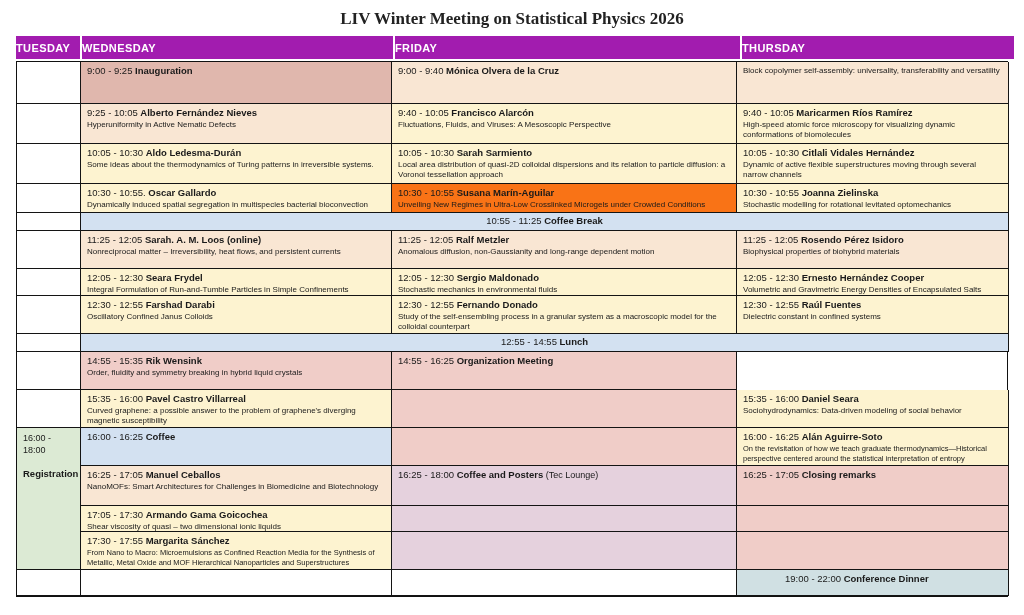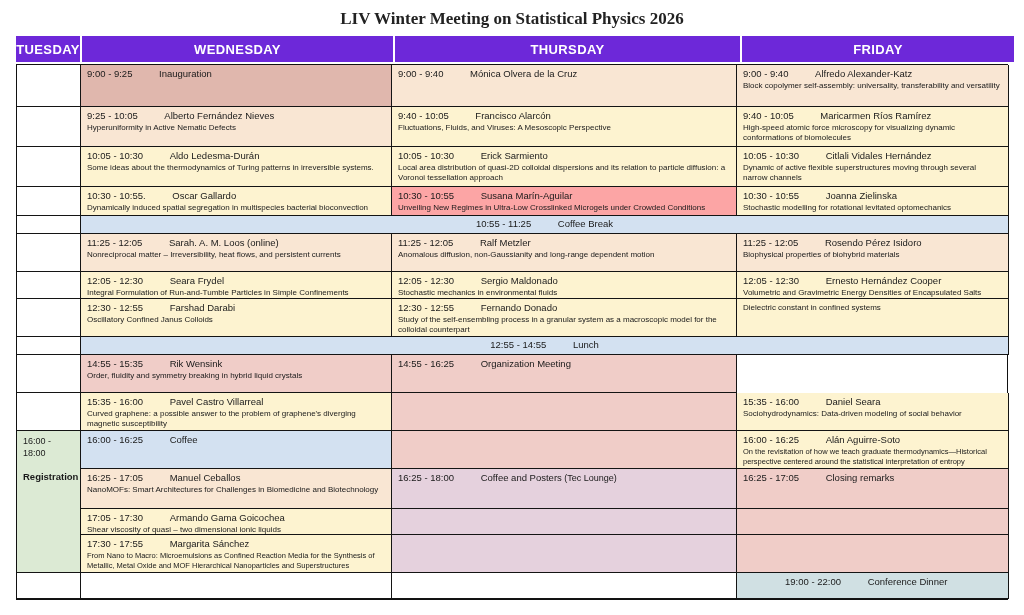--- a/index.html
+++ b/index.html
@@ -1,55 +1,54 @@
 <!DOCTYPE html>
 <html><head>
 <meta charset="utf-8">
 <style>
   html,body{margin:0;padding:0;background:#ffffff;}
   body{width:1024px;height:615px;font-family:"Liberation Sans","DejaVu Sans",sans-serif;color:#1a1a1a;overflow:hidden;}
   .page-title{text-align:center;font-family:"Liberation Serif","DejaVu Serif",serif;font-weight:bold;font-size:17px;margin:9px 0 7px 0;color:#222;}
   .table-wrap{margin:0 16px;width:992px;}
   .head-grid{display:grid;grid-template-columns:64px 311px 345px 272px;gap:2px;background:#ffffff;}
-  .head-cell{background:#6d28d9;color:#fff;font-size:13px;font-weight:bold;text-align:center;padding:6px 0 5px 0;letter-spacing:.4px;}
+  .head-cell{background:#a21caf;color:#fff;font-size:11px;font-weight:bold;padding:6px 0 5px 0;letter-spacing:.4px;}
   .body-grid{display:grid;margin-top:2px;grid-template-columns:64px 311px 345px 272px;
     grid-template-rows:42px 40px 40px 29px 18px 38px 27px 38px 18px 38px 38px 38px 40px 26px 38px 26px;
     border-left:1.5px solid #111;border-top:1.5px solid #111;border-right:.5px solid #111;border-bottom:.5px solid #111;}
   .cell{border-right:1px solid #141414;border-bottom:1px solid #141414;padding:3px 6px 2px 6px;overflow:hidden;box-sizing:border-box;}
   .cell .line1{font-size:9.5px;line-height:1.3;}
-  .cell .line1 strong{font-weight:normal;margin-left:24px;}
+  .cell .line1 strong{font-weight:bold;}
   .cell .suffix{font-weight:normal;font-size:9px;}
   .cell .desc{font-size:8px;line-height:1.25;margin-top:1px;}
   .cell.small .desc{font-size:7.5px;}
   .cell.center{display:flex;align-items:center;justify-content:center;padding:1px 4px;text-align:right;}
   .cell.registration{font-size:9px;line-height:1.35;padding-top:4px;}
   .cell.registration .reg-label{font-weight:bold;margin-top:12px;font-size:9.5px;}
 </style>
 </head>
 <body>
 
 <h1 class="page-title">LIV Winter Meeting on Statistical Physics 2026</h1>
 
 <div class="table-wrap">
   <div class="head-grid">
     <div class="head-cell">TUESDAY</div>
     <div class="head-cell">WEDNESDAY</div>
+    <div class="head-cell">FRIDAY</div>
     <div class="head-cell">THURSDAY</div>
-    <div class="head-cell">FRIDAY</div>
   </div>
   <div class="body-grid">
       <div class="cell" style="background: rgb(255, 255, 255); grid-area: 1 / 1 / span 1 / span 1;"></div>
       <div class="cell" style="background: rgb(224, 183, 173); grid-area: 1 / 2 / span 1 / span 1;">
         <div class="line1"><span>9:00 - 9:25 </span><strong>Inauguration</strong></div>
       </div>
       <div class="cell" style="background: rgb(249, 230, 211); grid-area: 1 / 3 / span 1 / span 1;">
         <div class="line1"><span>9:00 - 9:40 </span><strong>Mónica Olvera de la Cruz</strong></div>
       </div>
       <div class="cell" style="background: rgb(249, 230, 211); grid-area: 1 / 4 / span 1 / span 1;">
-        <div class="line1"><span>9:00 - 9:40 </span><strong>Alfredo Alexander-Katz</strong></div>
         <div class="desc">Block copolymer self-assembly: universality, transferability and versatility</div>
       </div>
       <div class="cell" style="background: rgb(255, 255, 255); grid-area: 2 / 1 / span 1 / span 1;"></div>
       <div class="cell" style="background: rgb(249, 230, 211); grid-area: 2 / 2 / span 1 / span 1;">
         <div class="line1"><span>9:25 - 10:05 </span><strong>Alberto Fernández Nieves</strong></div>
         <div class="desc">Hyperuniformity in Active Nematic Defects</div>
       </div>
       <div class="cell" style="background: rgb(253, 243, 208); grid-area: 2 / 3 / span 1 / span 1;">
         <div class="line1"><span>9:40 - 10:05 </span><strong>Francisco Alarcón</strong></div>
         <div class="desc">Fluctuations, Fluids, and Viruses: A Mesoscopic Perspective</div>
@@ -57,33 +56,33 @@
       <div class="cell" style="background: rgb(253, 243, 208); grid-area: 2 / 4 / span 1 / span 1;">
         <div class="line1"><span>9:40 - 10:05 </span><strong>Maricarmen Ríos Ramírez</strong></div>
         <div class="desc">High-speed atomic force microscopy for visualizing dynamic conformations of biomolecules</div>
       </div>
       <div class="cell" style="background: rgb(255, 255, 255); grid-area: 3 / 1 / span 1 / span 1;"></div>
       <div class="cell" style="background: rgb(253, 243, 208); grid-area: 3 / 2 / span 1 / span 1;">
         <div class="line1"><span>10:05 - 10:30 </span><strong>Aldo Ledesma-Durán</strong></div>
         <div class="desc">Some ideas about the thermodynamics of Turing patterns in irreversible systems.</div>
       </div>
       <div class="cell" style="background: rgb(253, 243, 208); grid-area: 3 / 3 / span 1 / span 1;">
-        <div class="line1"><span>10:05 - 10:30 </span><strong>Erick Sarmiento</strong></div>
+        <div class="line1"><span>10:05 - 10:30 </span><strong>Sarah Sarmiento</strong></div>
         <div class="desc">Local area distribution of quasi-2D colloidal dispersions and its relation to particle diffusion: a Voronoi tessellation approach</div>
       </div>
       <div class="cell" style="background: rgb(253, 243, 208); grid-area: 3 / 4 / span 1 / span 1;">
         <div class="line1"><span>10:05 - 10:30 </span><strong>Citlali Vidales Hernández</strong></div>
         <div class="desc">Dynamic of active flexible superstructures moving through several narrow channels</div>
       </div>
       <div class="cell" style="background: rgb(255, 255, 255); grid-area: 4 / 1 / span 1 / span 1;"></div>
       <div class="cell" style="background: rgb(253, 243, 208); grid-area: 4 / 2 / span 1 / span 1;">
         <div class="line1"><span>10:30 - 10:55. </span><strong>Oscar Gallardo</strong></div>
         <div class="desc">Dynamically induced spatial segregation in multispecies bacterial bioconvection</div>
       </div>
-      <div class="cell" style="background: #fca5a5; grid-area: 4 / 3 / span 1 / span 1;">
+      <div class="cell" style="background: #f97316; grid-area: 4 / 3 / span 1 / span 1;">
         <div class="line1"><span>10:30 - 10:55 </span><strong>Susana Marín-Aguilar</strong></div>
         <div class="desc">Unveiling New Regimes in Ultra-Low Crosslinked Microgels under Crowded Conditions</div>
       </div>
       <div class="cell" style="background: rgb(253, 243, 208); grid-area: 4 / 4 / span 1 / span 1;">
         <div class="line1"><span>10:30 - 10:55 </span><strong>Joanna Zielinska</strong></div>
         <div class="desc">Stochastic modelling for rotational levitated optomechanics</div>
       </div>
       <div class="cell" style="background: rgb(255, 255, 255); grid-area: 5 / 1 / span 1 / span 1;"></div>
       <div class="cell center" style="background: rgb(211, 225, 241); grid-area: 5 / 2 / span 1 / span 3;">
         <div class="line1"><span>10:55 - 11:25 </span><strong>Coffee Break</strong></div>
@@ -117,20 +116,21 @@
       <div class="cell" style="background: rgb(255, 255, 255); grid-area: 8 / 1 / span 1 / span 1;"></div>
       <div class="cell" style="background: rgb(253, 243, 208); grid-area: 8 / 2 / span 1 / span 1;">
         <div class="line1"><span>12:30 - 12:55 </span><strong>Farshad Darabi</strong></div>
         <div class="desc">Oscillatory Confined Janus Colloids</div>
       </div>
       <div class="cell" style="background: rgb(253, 243, 208); grid-area: 8 / 3 / span 1 / span 1;">
         <div class="line1"><span>12:30 - 12:55 </span><strong>Fernando Donado</strong></div>
         <div class="desc">Study of the self-ensembling process in a granular system as a macroscopic model for the colloidal counterpart</div>
       </div>
       <div class="cell" style="background: rgb(253, 243, 208); grid-area: 8 / 4 / span 1 / span 1;">
+        <div class="line1"><span>12:30 - 12:55 </span><strong>Raúl Fuentes</strong></div>
         <div class="desc">Dielectric constant in confined systems</div>
       </div>
       <div class="cell" style="background: rgb(255, 255, 255); grid-area: 9 / 1 / span 1 / span 1;"></div>
       <div class="cell center" style="background: rgb(211, 225, 241); grid-area: 9 / 2 / span 1 / span 3;">
         <div class="line1"><span>12:55 - 14:55 </span><strong>Lunch</strong></div>
       </div>
       <div class="cell" style="background: rgb(255, 255, 255); grid-area: 10 / 1 / span 1 / span 1;"></div>
       <div class="cell" style="background: rgb(240, 205, 200); grid-area: 10 / 2 / span 1 / span 1;">
         <div class="line1"><span>14:55 - 15:35 </span><strong>Rik Wensink</strong></div>
         <div class="desc">Order, fluidity and symmetry breaking in hybrid liquid crystals</div>

